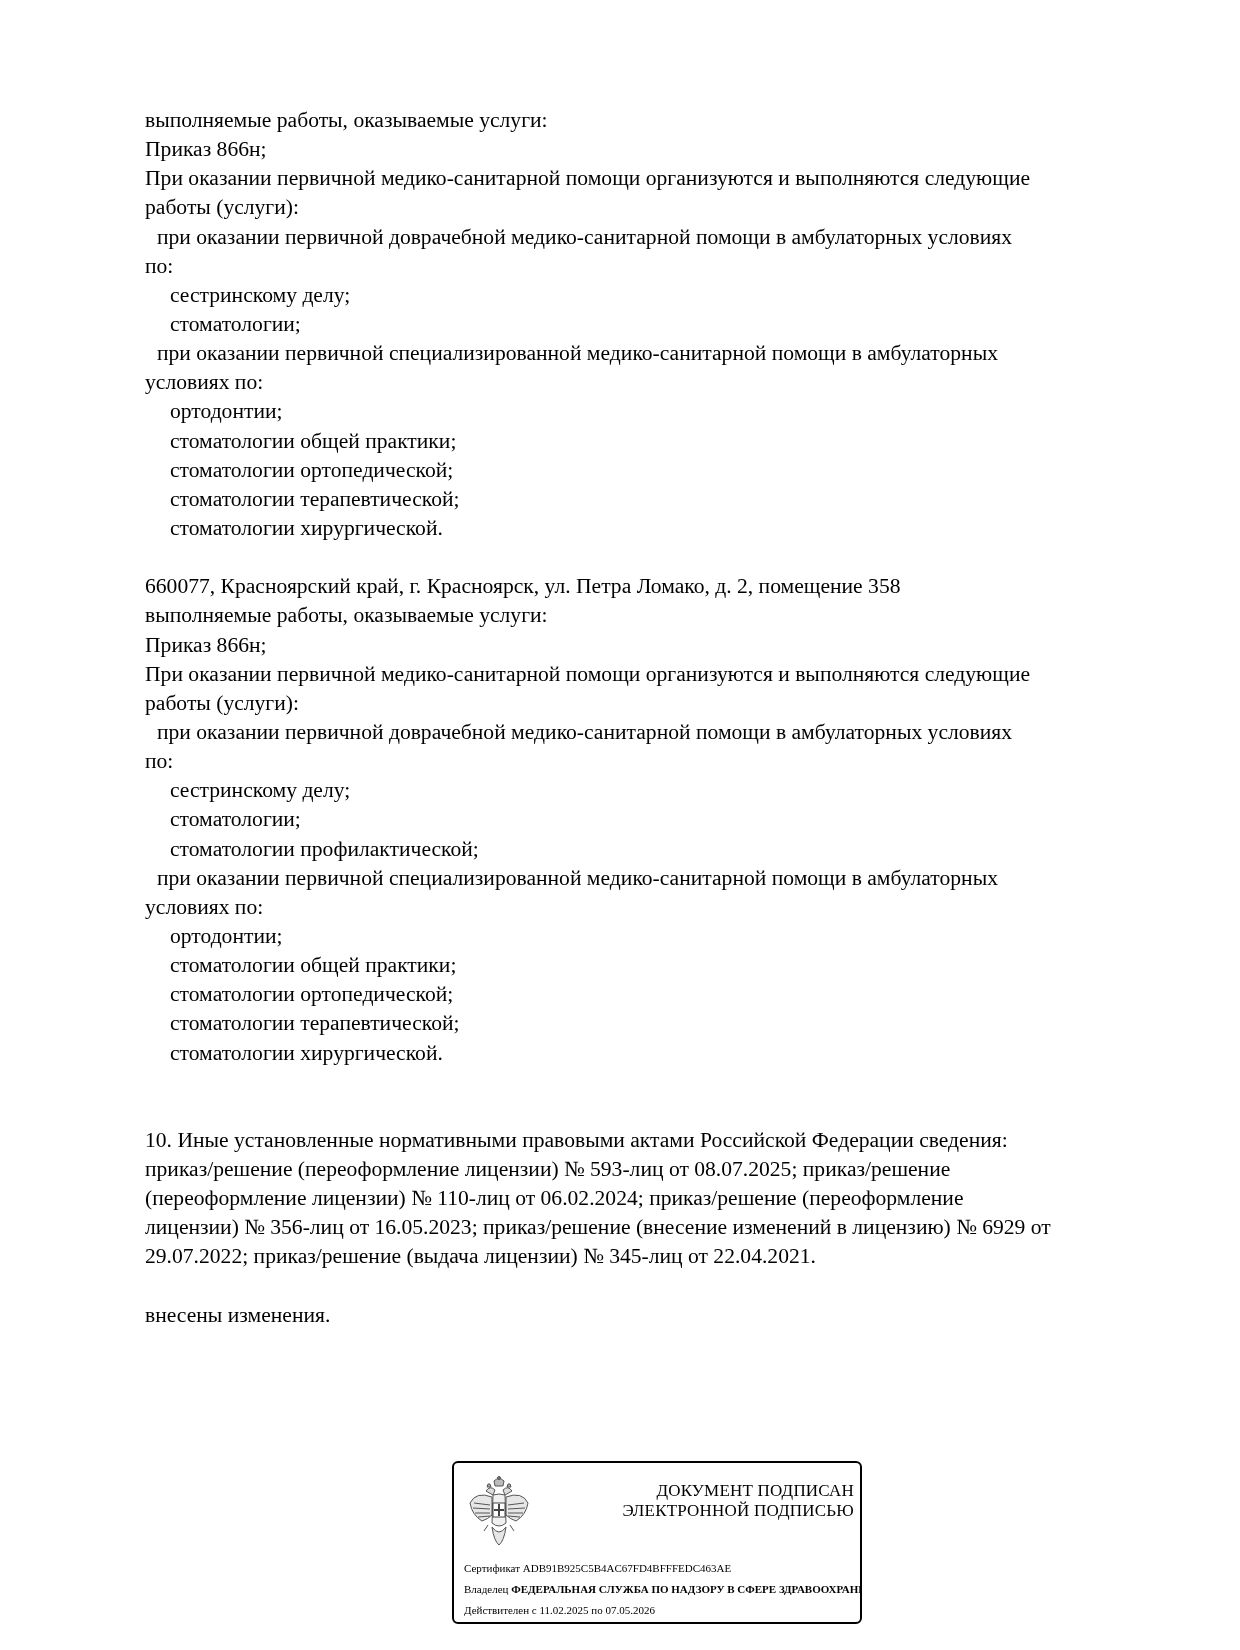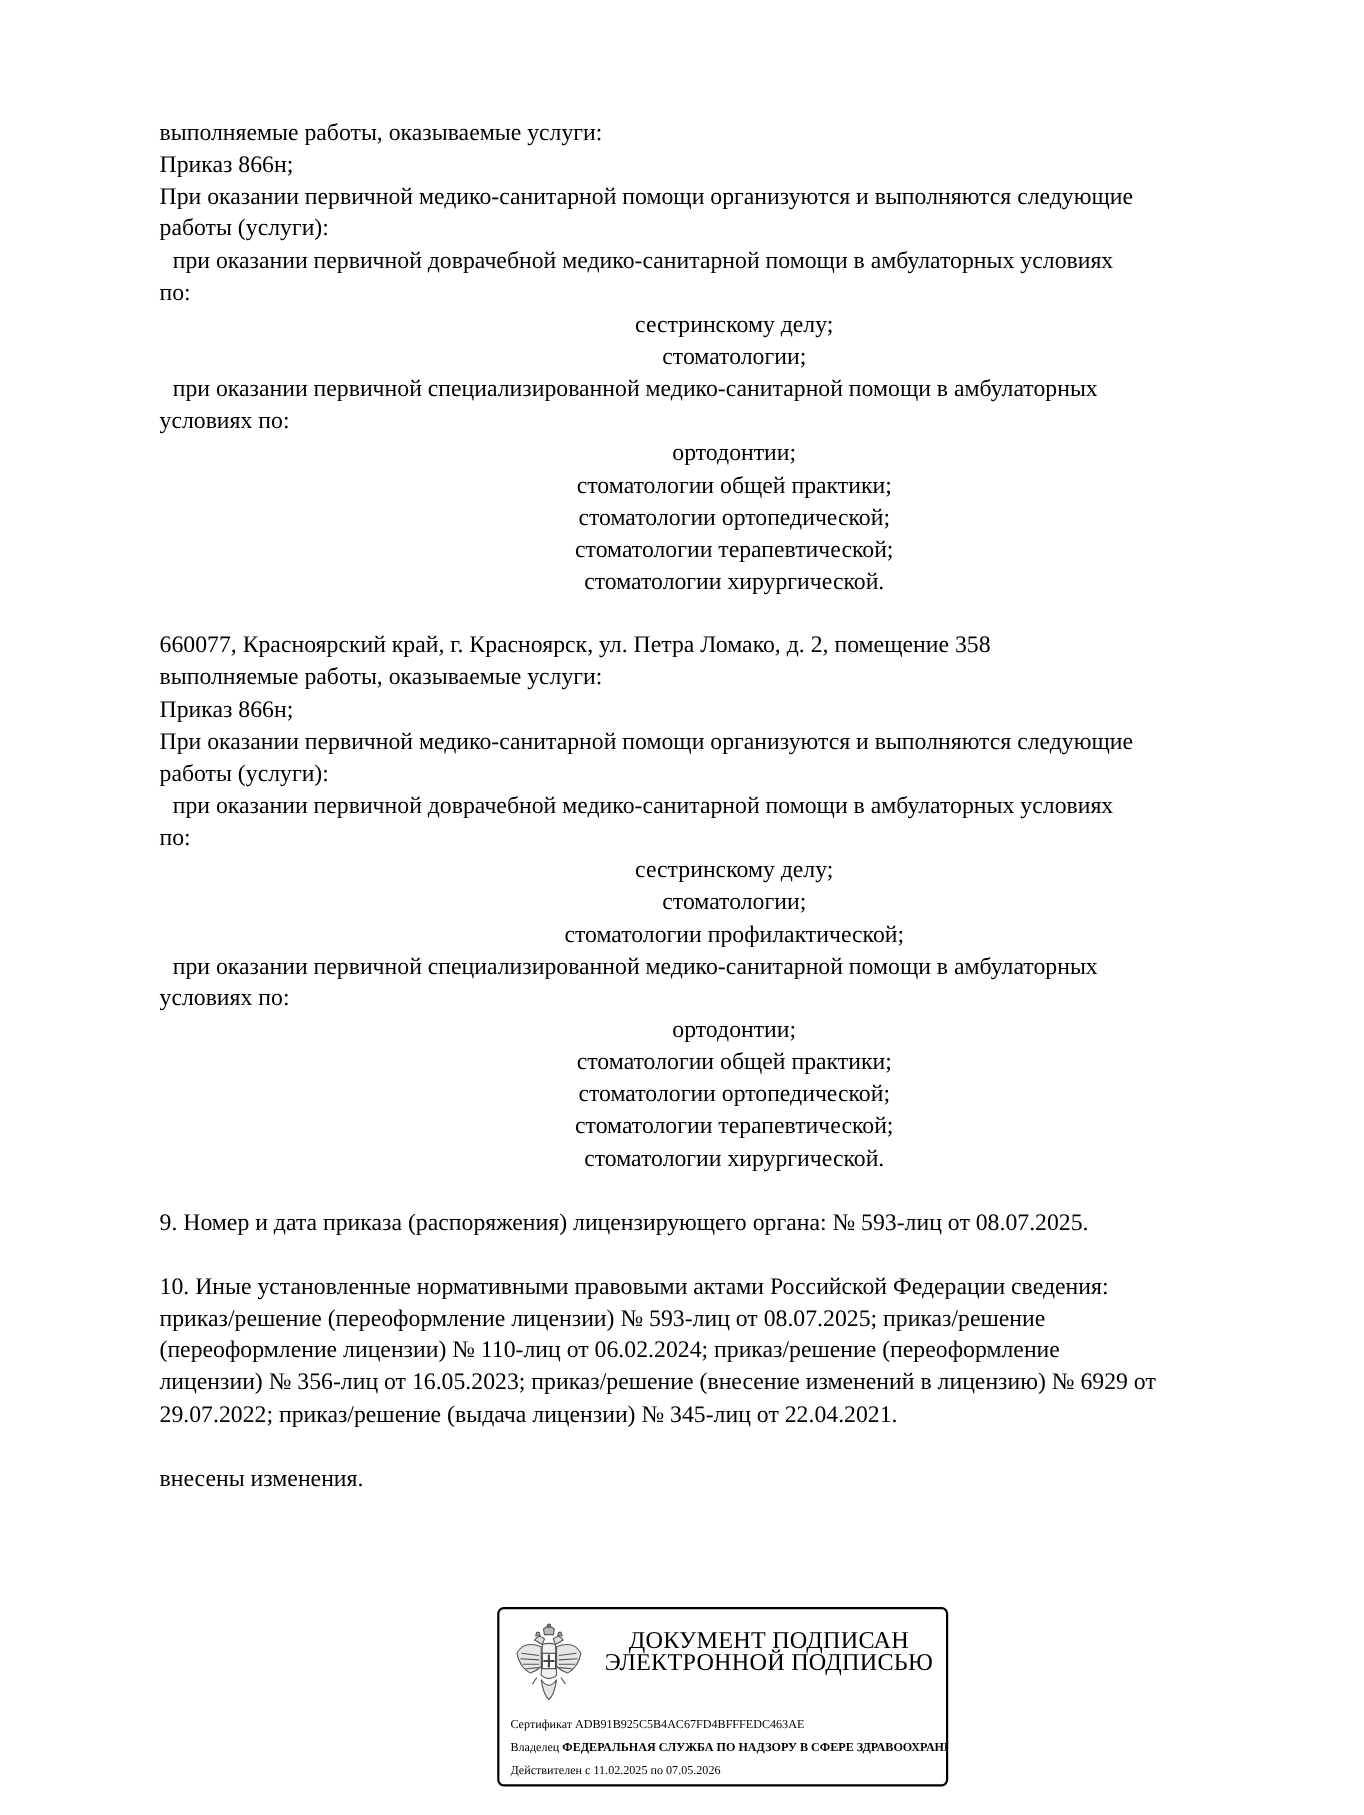--- a/index.html
+++ b/index.html
@@ -21,21 +21,21 @@
       top: 106px;
       width: 1020px;
       font-size: 21.6px;
       line-height: 29.15px;
     }
     .line {
       white-space: pre;
       height: 29.15px;
     }
     .indent-1 { padding-left: 12px; }
-    .indent-2 { padding-left: 25px; text-align: center; }
+    .indent-2 { padding-left: 25px; }
     .blank { height: 29.15px; }
 
     .stamp {
       position: absolute;
       left: 452px;
       top: 1461px;
       width: 410px;
       height: 163px;
       border: 2.5px solid #000;
       border-radius: 6px;
@@ -47,22 +47,22 @@
       left: 12px;
       top: 12px;
       width: 66px;
       height: 74px;
     }
     .stamp-title {
       position: absolute;
       left: 90px;
       right: 6px;
       top: 18px;
-      text-align: center;
-      font-size: 22px;
+      text-align: right;
+      font-size: 17px;
       line-height: 20px;
       letter-spacing: 0.2px;
     }
     .stamp-info {
       position: absolute;
       left: 10px;
       top: 95px;
       right: 0;
       font-size: 11px;
       line-height: 21px;
@@ -111,21 +111,20 @@
     <div class="line">условиях по:</div>
     <div class="line indent-2">ортодонтии;</div>
     <div class="line indent-2">стоматологии общей практики;</div>
     <div class="line indent-2">стоматологии ортопедической;</div>
     <div class="line indent-2">стоматологии терапевтической;</div>
     <div class="line indent-2">стоматологии хирургической.</div>
   </section>
 
   <div class="blank"></div>
 
-  <div class="line">9. Номер и дата приказа (распоряжения) лицензирующего органа: № 593-лиц от 08.07.2025.</div>
 
   <div class="blank"></div>
 
   <section>
     <div class="line">10. Иные установленные нормативными правовыми актами Российской Федерации сведения:</div>
     <div class="line">приказ/решение (переоформление лицензии) № 593-лиц от 08.07.2025; приказ/решение</div>
     <div class="line">(переоформление лицензии) № 110-лиц от 06.02.2024; приказ/решение (переоформление</div>
     <div class="line">лицензии) № 356-лиц от 16.05.2023; приказ/решение (внесение изменений в лицензию) № 6929 от</div>
     <div class="line">29.07.2022; приказ/решение (выдача лицензии) № 345-лиц от 22.04.2021.</div>
   </section>

